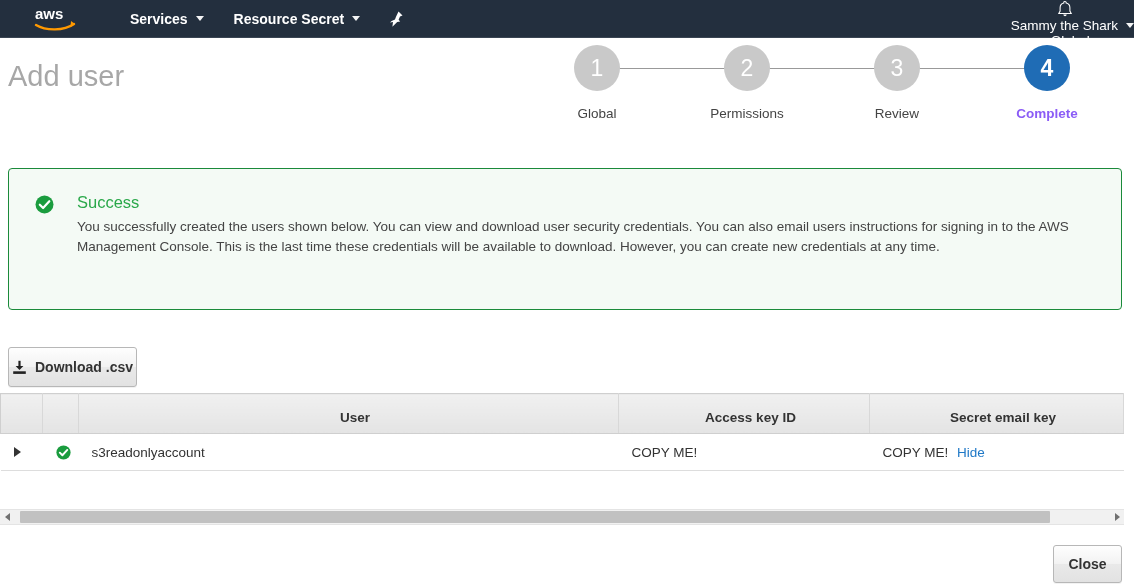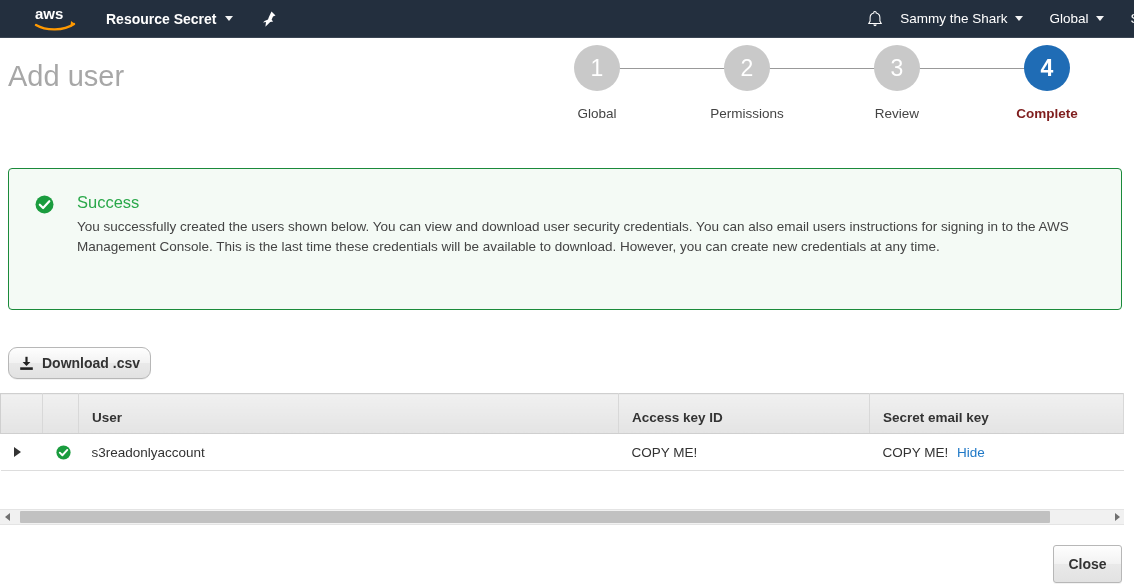--- a/index.html
+++ b/index.html
@@ -30,21 +30,21 @@
   .nav-resgroups { margin-left: 30px; }
   .nav-caret {
     display: inline-block; margin-left: 8px;
     width: 0; height: 0;
     border-left: 4px solid transparent;
     border-right: 4px solid transparent;
     border-top: 5px solid #ffffff;
     opacity: .95;
   }
   .nav-pin { margin-left: 28px; width: 18px; height: 20px; display:flex; align-items:center; }
-  .nav-right { margin-left: auto; display: flex; align-items: center; height: 38px; }
+  .nav-right { margin-left: auto; display: flex; align-items: center; height: 38px; flex-direction: column; }
   .bell { width: 22px; height: 24px; display:flex; align-items:center; justify-content:center; }
   .nav-user { margin-left: 14px; font-weight: normal; font-size: 13.5px; }
   .nav-region { margin-left: 26px; font-weight: normal; font-size: 13.5px; }
   .nav-support { margin-left: 26px; font-weight: normal; font-size: 13.5px; margin-right: -28px; }
 
   
   .pagehead {
     position: absolute; top: 38px; left: 0; width: 1044px; height: 120px;
     background: #ffffff;
   }
@@ -62,21 +62,21 @@
   .step .circle {
     width: 46px; height: 46px; border-radius: 50%;
     background: #c9c9c9; color: #ffffff;
     font-size: 23px; line-height: 46px; font-weight: normal;
     margin: 0 auto; position: relative; z-index: 2;
   }
   .step.active .circle { background: #1f6cb5; font-weight: bold; }
   .step .label {
     margin-top: 15px; font-size: 13.5px; color: #444444;
   }
-  .step.active .label { font-weight: bold; color: #7f1d1d; }
+  .step.active .label { font-weight: bold; color: #8b5cf6; }
   .connector {
     position: absolute; top: 23px; height: 1px; background: #999999; z-index: 1;
   }
 
   
   .success {
     position: absolute; left: 8px; top: 168px;
     width: 1114px; height: 142px;
     background: #f4faf5;
     border: 1px solid #1a8a3a;
@@ -106,21 +106,21 @@
     display: inline-flex; align-items: center; justify-content: center;
     border: 1px solid #b7b7b7;
     border-radius: 3px;
     background: linear-gradient(to bottom, #fefefe 0%, #f2f2f2 50%, #e9e9e9 51%, #e2e2e2 100%);
     font-size: 14px; font-weight: bold; color: #333333;
     cursor: pointer;
     box-shadow: 0 1px 0 rgba(0,0,0,.05);
   }
   .btn-download {
     position: absolute; left: 8px; top: 347px;
-    height: 32px; padding: 0 10px; border-radius: 9px;
+    height: 40px; padding: 0 3px;
   }
   .dl-icon { width: 15px; height: 15px; margin-right: 8px; display:flex; }
   .btn-close {
     position: absolute; left: 1053px; top: 545px;
     height: 38px; width: 69px;
   }
 
   
   .tablewrap {
     position: absolute; left: 0px; top: 393px;
@@ -129,21 +129,21 @@
   table.grid {
     border-collapse: collapse; width: 1123px; table-layout: fixed;
   }
   table.grid thead th {
     height: 40px;
     background: linear-gradient(to bottom, #f0f0f0 0%, #e4e4e4 100%);
     border-top: 1px solid #cfcfcf;
     border-bottom: 1px solid #cfcfcf;
     border-right: 1px solid #d8d8d8;
     font-size: 13.5px; font-weight: bold; color: #333333;
-    text-align: left; padding: 8px 0 0 13px;
+    text-align: center; padding: 8px 0 0 13px;
   }
   table.grid thead th.first { border-left: 1px solid #cfcfcf; }
   table.grid tbody td {
     height: 37px;
     background: #ffffff;
     border-bottom: 1px solid #dddddd;
     font-size: 13.5px; color: #333333;
     text-align: left; padding: 0 0 0 13px;
     vertical-align: middle;
   }
@@ -191,20 +191,24 @@
 <div class="awsnav">
 
   <div class="aws-logo">
     <svg width="42" height="26" viewBox="0 0 42 26">
       <text x="1" y="13" font-family="Liberation Sans, sans-serif" font-size="15" font-weight="bold" fill="#ffffff">aws</text>
       <path d="M2 19 C 12 25, 30 25, 40 18" stroke="#ff9900" stroke-width="2.4" fill="none" stroke-linecap="round"></path>
       <path d="M37 15 L41 18 L36.5 21 Z" fill="#ff9900"></path>
     </svg>
   </div>
 
+  <div class="nav-item nav-services">
+    <span>Services</span>
+    <span class="nav-caret"></span>
+  </div>
 
   <div class="nav-item nav-resgroups">
     <span>Resource Secret</span>
     <span class="nav-caret"></span>
   </div>
 
   <div class="nav-pin">
     <svg width="16" height="18" viewBox="0 0 16 18">
       <path d="M10.5 1.5 L14.5 5.5 L12 6.4 L10.6 9.8 L12.2 11.4 L9.2 12 L4.4 16.8 L5 12 L2 12.6 L3.6 11 L7 9.6 L7.9 7.1 Z" fill="#ffffff"></path>
     </svg>

